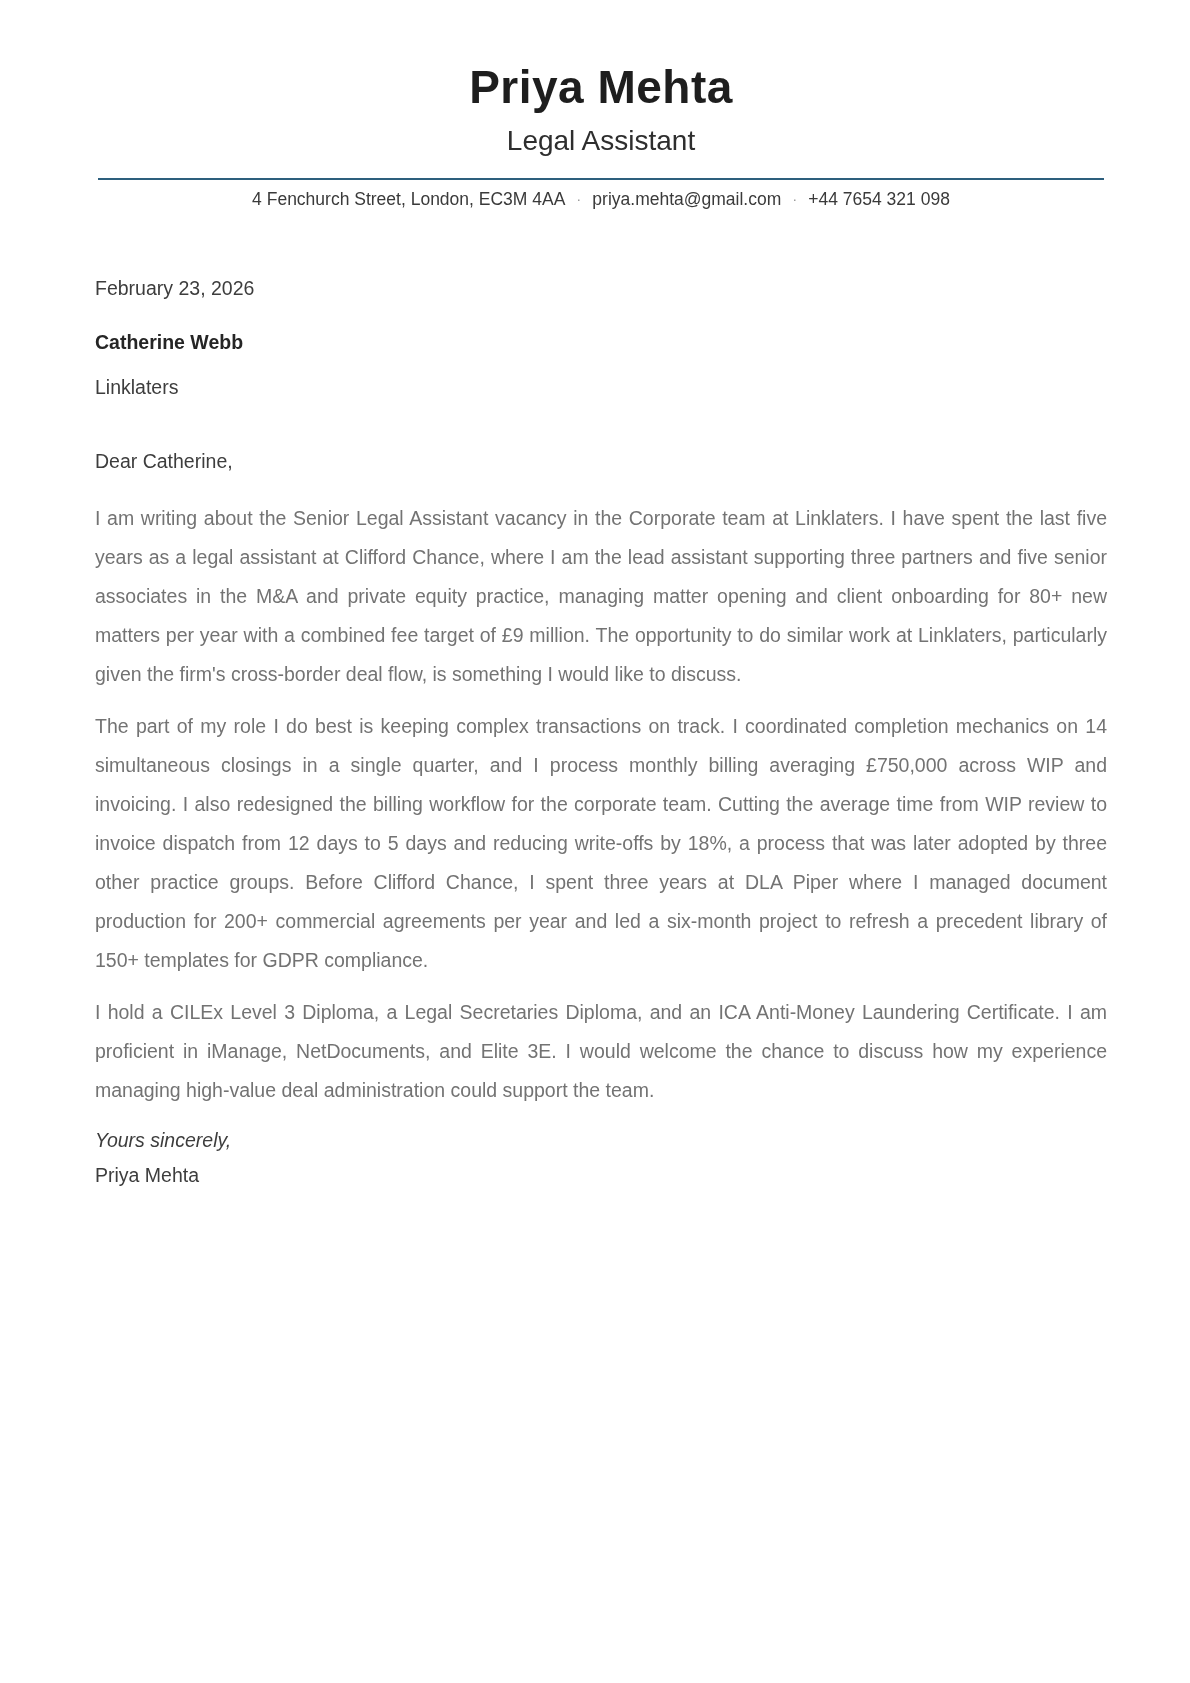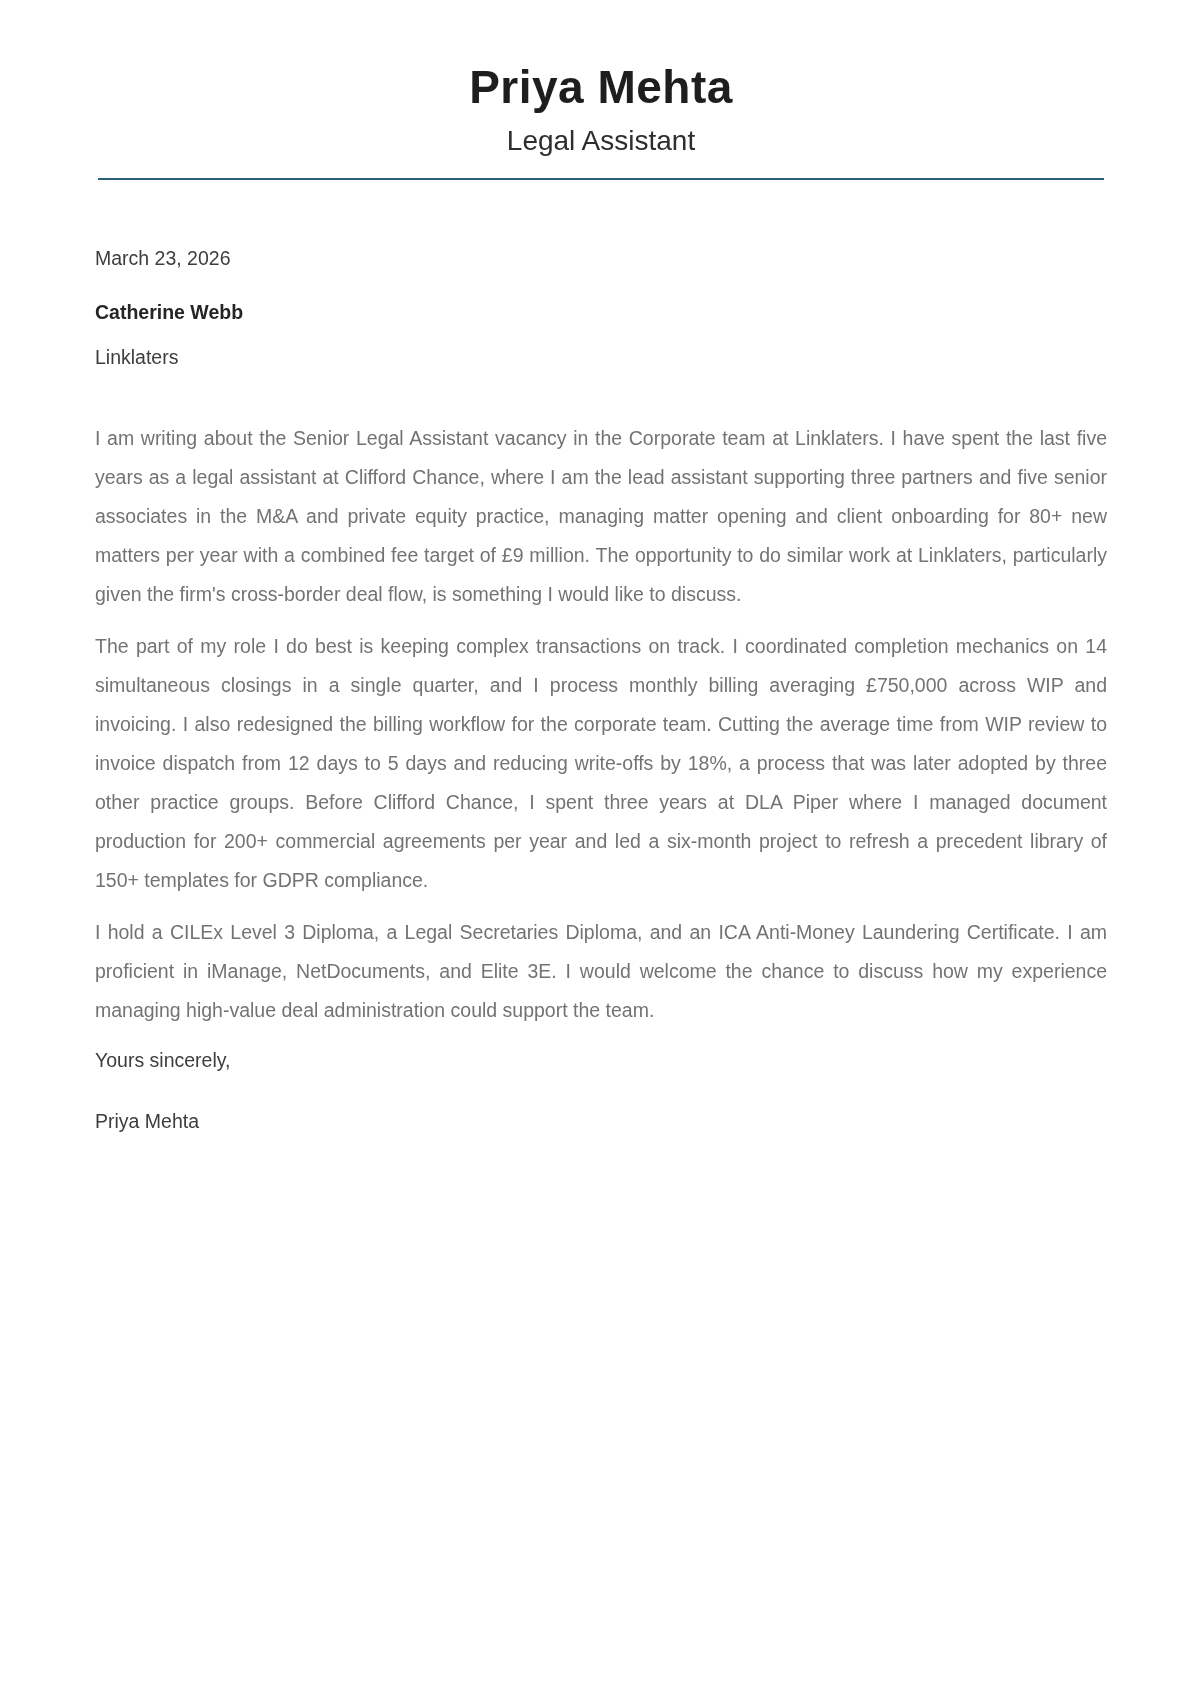--- a/index.html
+++ b/index.html
@@ -68,40 +68,44 @@
     line-height: 1.3;
   }
   .recipient-company { margin: 0 0 48px 0; line-height: 1.3; }
   .salutation { margin: 0 0 25px 0; line-height: 1.3; }
   .body-para {
     margin: 0 0 13px 0;
     text-align: justify;
     line-height: 2.0;
     color: #737373;
   }
-  .closing { margin: 18px 0 36px 0; line-height: 1.3; }
+  .closing { margin: 18px 0 10px 0; line-height: 1.3; font-style: italic; }
   .signature { margin: 0; line-height: 1.3; }
 </style>
 </head>
 <body>
 
 <div class="page">
 
   <header class="letter-header">
     <h1 class="applicant-name">Priya Mehta</h1>
     <div class="applicant-title">Legal Assistant</div>
     <hr class="header-divider">
+    <div class="contact-line">
+      <span>4 Fenchurch Street, London, EC3M 4AA</span><span class="contact-sep">·</span><span>priya.mehta@gmail.com</span><span class="contact-sep">·</span><span>+44 7654 321 098</span>
+    </div>
   </header>
 
   <main class="letter-body">
-    <p class="letter-date">March 23, 2026</p>
+    <p class="letter-date">February 23, 2026</p>
 
     <p class="recipient-name">Catherine Webb</p>
     <p class="recipient-company">Linklaters</p>
 
+    <p class="salutation">Dear Catherine,</p>
 
     <p class="body-para">I am writing about the Senior Legal Assistant vacancy in the Corporate team at Linklaters. I have spent the last five years as a legal assistant at Clifford Chance, where I am the lead assistant supporting three partners and five senior associates in the M&amp;A and private equity practice, managing matter opening and client onboarding for 80+ new matters per year with a combined fee target of £9 million. The opportunity to do similar work at Linklaters, particularly given the firm's cross-border deal flow, is something I would like to discuss.</p>
     <p class="body-para">The part of my role I do best is keeping complex transactions on track. I coordinated completion mechanics on 14 simultaneous closings in a single quarter, and I process monthly billing averaging £750,000 across WIP and invoicing. I also redesigned the billing workflow for the corporate team. Cutting the average time from WIP review to invoice dispatch from 12 days to 5 days and reducing write-offs by 18%, a process that was later adopted by three other practice groups. Before Clifford Chance, I spent three years at DLA Piper where I managed document production for 200+ commercial agreements per year and led a six-month project to refresh a precedent library of 150+ templates for GDPR compliance.</p>
     <p class="body-para">I hold a CILEx Level 3 Diploma, a Legal Secretaries Diploma, and an ICA Anti-Money Laundering Certificate. I am proficient in iManage, NetDocuments, and Elite 3E. I would welcome the chance to discuss how my experience managing high-value deal administration could support the team.</p>
 
     <p class="closing">Yours sincerely,</p>
     <p class="signature">Priya Mehta</p>
   </main>
 
 </div>

